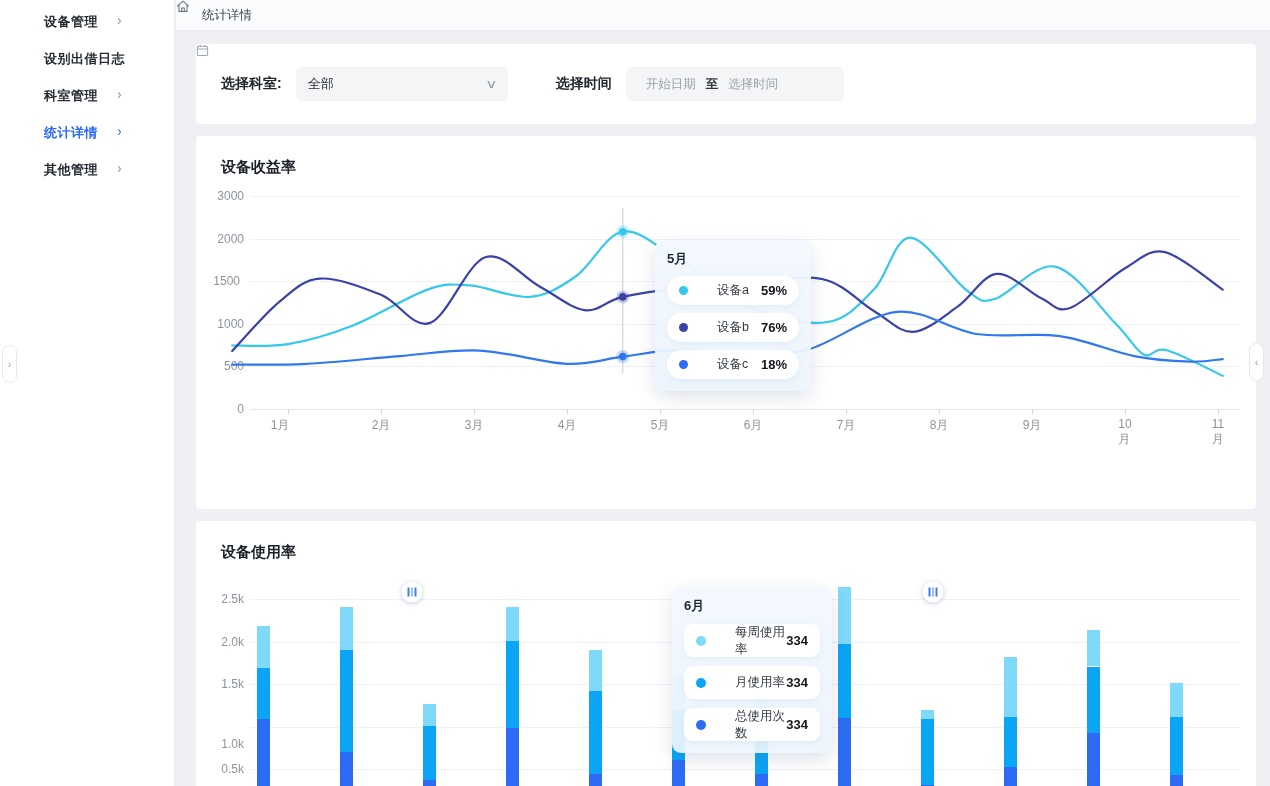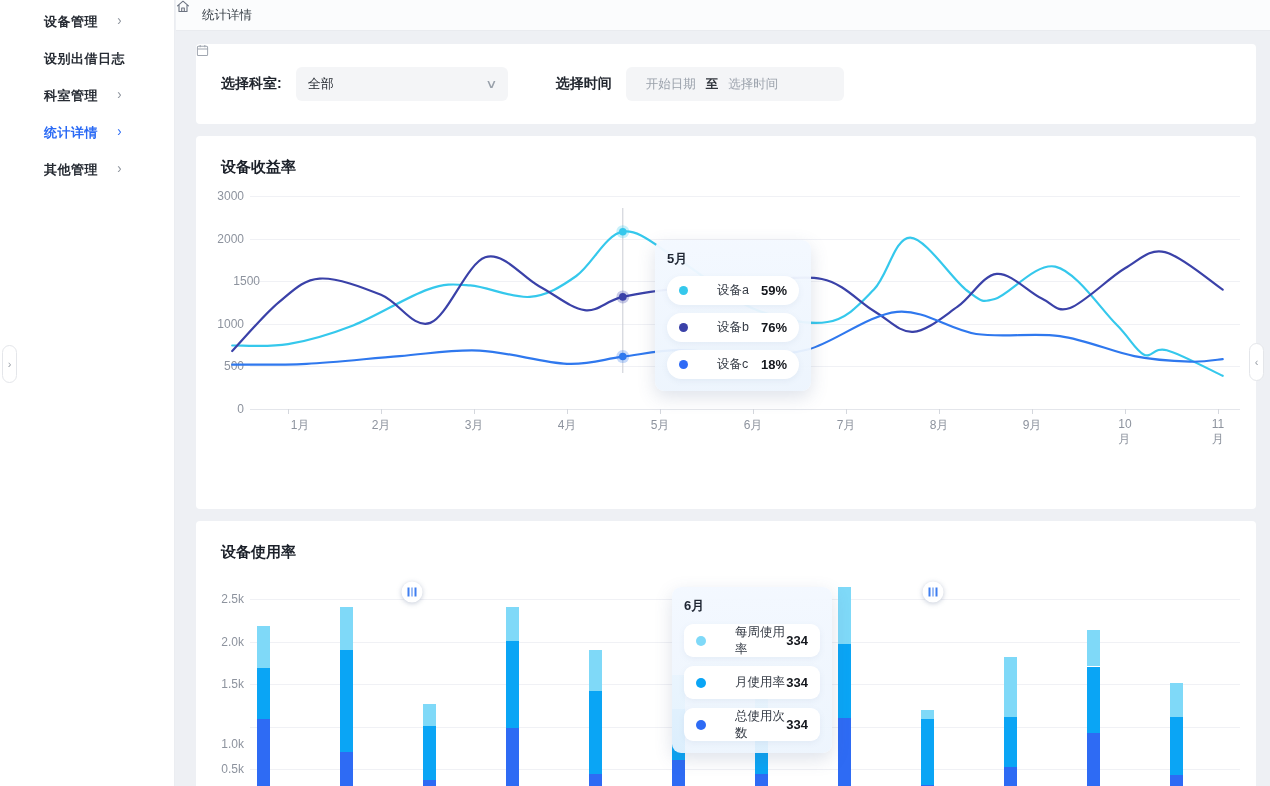--- a/index.html
+++ b/index.html
@@ -153,29 +153,29 @@
   </div>
 
   <div class="card" id="chart1-card">
     <div class="chart-title">设备收益率</div>
     <div id="chart1-plot" style="position: absolute; left: 0px; top: 0px; width: 924px; height: 373px; padding-left: 48px;">
         <div class="gridline" style="left: 54px; top: 60px; width: 990px;"></div>
         <div class="ylab" style="left: 8px; top: 60px;">3000</div>
         <div class="gridline" style="left: 54px; top: 102.6px; width: 990px;"></div>
         <div class="ylab" style="left: 8px; top: 102.6px;">2000</div>
         <div class="gridline" style="left: 54px; top: 145.2px; width: 990px;"></div>
-        <div class="ylab" style="left: 24px; top: 145.2px;">1500</div>
+        <div class="ylab" style="left: 4px; top: 145.2px;">1500</div>
         <div class="gridline" style="left: 54px; top: 187.8px; width: 990px;"></div>
         <div class="ylab" style="left: 8px; top: 187.8px;">1000</div>
         <div class="gridline" style="left: 54px; top: 230.4px; width: 990px;"></div>
         <div class="ylab" style="left: 8px; top: 230.4px;">500</div>
         <div class="gridline axisline" style="left: 54px; top: 273px; width: 990px;"></div>
         <div class="ylab" style="left: 8px; top: 273px;">0</div>
         <div class="xtick" style="left: 92px; top: 273px;"></div>
-        <div class="xlab" style="left: 104px; top: 281px;">1月</div>
+        <div class="xlab" style="left: 84px; top: 281px;">1月</div>
         <div class="xtick" style="left: 185px; top: 273px;"></div>
         <div class="xlab" style="left: 185px; top: 281px;">2月</div>
         <div class="xtick" style="left: 278px; top: 273px;"></div>
         <div class="xlab" style="left: 278px; top: 281px;">3月</div>
         <div class="xtick" style="left: 371px; top: 273px;"></div>
         <div class="xlab" style="left: 371px; top: 281px;">4月</div>
         <div class="xtick" style="left: 464px; top: 273px;"></div>
         <div class="xlab" style="left: 464px; top: 281px;">5月</div>
         <div class="xtick" style="left: 557px; top: 273px;"></div>
         <div class="xlab" style="left: 557px; top: 281px;">6月</div>

